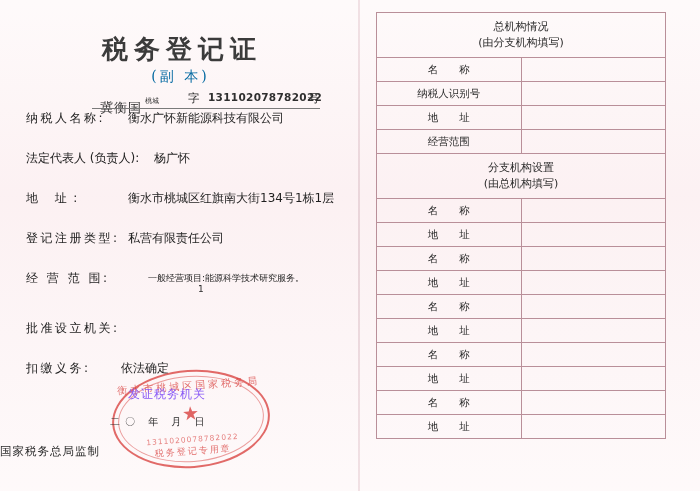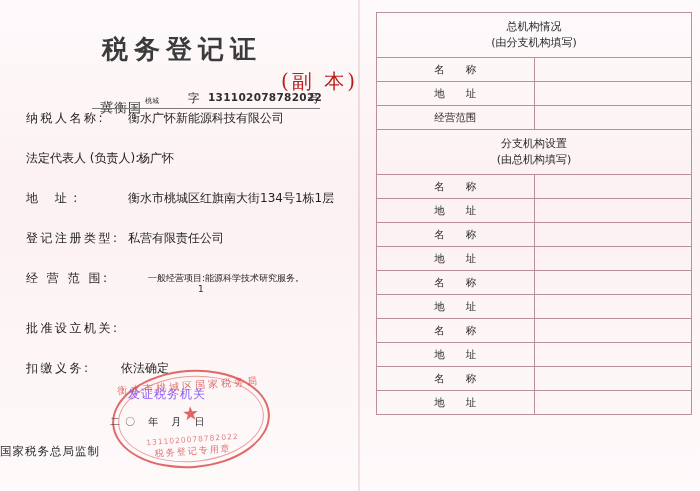--- a/index.html
+++ b/index.html
@@ -53,24 +53,24 @@
     font-size: 26px;
     font-weight: bold;
     letter-spacing: 6px;
     color: #3b3b3b;
     text-indent: 6px;
   }
   .subtitle {
     position: absolute;
     left: 0; right: 0;
     top: 68px;
-    text-align: right;
+    text-align: center;
     font-family: "DejaVu Serif", serif;
-    font-size: 20px;
-    color: #b91c1c;
+    font-size: 14px;
+    color: #0369a1;
     letter-spacing: 3px;
     text-indent: 3px;
   }
   .serial-row {
     position: absolute;
     left: 62px;
     top: 88px;
     width: 270px;
     height: 22px;
     font-size: 11px;
@@ -241,21 +241,21 @@
     position: absolute;
     left: 362px;
     top: 0;
     width: 338px;
     height: 491px;
   }
   .rtable {
     position: absolute;
     left: 14px;
     top: 12px;
-    width: 316px;
+    width: 290px;
     border: 1px solid #b98f99;
     border-collapse: collapse;
     table-layout: fixed;
     background: transparent;
   }
   .rtable td {
     border: 1px solid #b98f99;
     height: 23px;
     font-size: 10.5px;
     color: #2b2b2b;
@@ -299,21 +299,21 @@
       <span class="serial-underline"></span>
     </div>
 
     <div class="field" style="top:110px;">
       <span class="label label-spread2">纳税人名称:</span>
       <span class="value" style="left:102px;">衡水广怀新能源科技有限公司</span>
     </div>
 
     <div class="field" style="top:150px;">
       <span class="label">法定代表人 (负责人):</span>
-      <span class="value" style="left:112px;font-family:Liberation Serif, serif;">杨广怀</span>
+      <span class="value" style="left:128px;font-family:Liberation Serif, serif;">杨广怀</span>
     </div>
 
     <div class="field" style="top:190px;">
       <span class="label label-spread">地    址:</span>
       <span class="value" style="left:102px;">衡水市桃城区红旗南大街134号1栋1层</span>
     </div>
 
     <div class="field" style="top:230px;">
       <span class="label label-spread2">登记注册类型:</span>
       <span class="value" style="left:102px;">私营有限责任公司</span>
@@ -356,20 +356,24 @@
         <td class="hdr" colspan="2">
           <div>总机构情况</div>
           <div>(由分支机构填写)</div>
         </td>
       </tr>
       <tr>
         <td class="key">名　　称</td>
         <td class="val"></td>
       </tr>
       <tr>
+        <td class="key">纳税人识别号</td>
+        <td class="val"></td>
+      </tr>
+      <tr>
         <td class="key">地　　址</td>
         <td class="val"></td>
       </tr>
       <tr>
         <td class="key">经营范围</td>
         <td class="val"></td>
       </tr>
 
       <tr>
         <td class="hdr" colspan="2">

